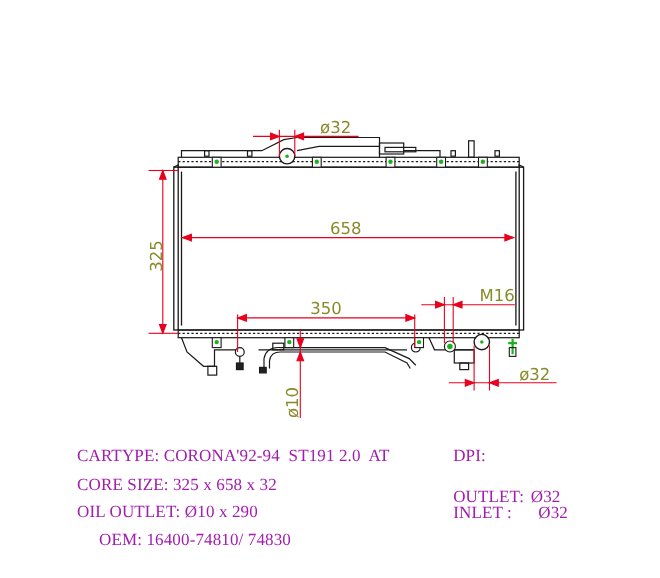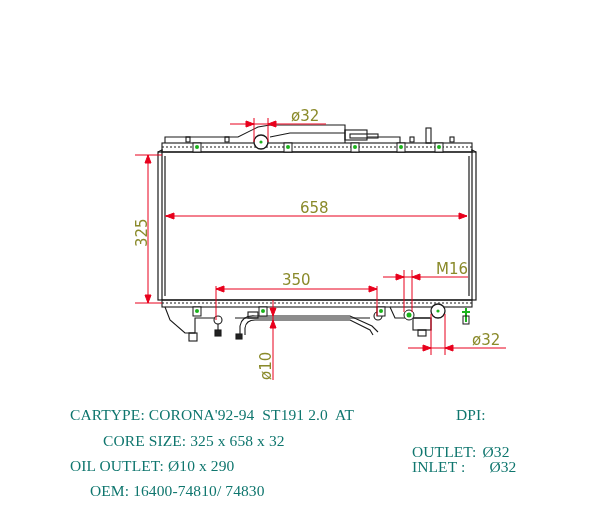--- a/index.html
+++ b/index.html
@@ -1,19 +1,19 @@
 <!DOCTYPE html>
 <html><head>
 <meta charset="utf-8">
 <style>
   html, body { margin: 0; padding: 0; background: #ffffff; }
   body { width: 600px; height: 525px; position: relative; overflow: hidden; font-family: "Liberation Serif", serif; }
   #drawing { position: absolute; left: 0; top: 0; width: 600px; height: 400px; }
   .dimtxt { font-family: "DejaVu Sans", sans-serif; font-size: 15px; fill: #8a8a2a; }
-  .spec { position: absolute; font-family: "Liberation Serif", serif; font-size: 15.5px; color: #0f766e; white-space: pre; letter-spacing: 0.1px; }
+  .spec { position: absolute; font-family: "Liberation Serif", serif; font-size: 15.5px; color: #a21caf; white-space: pre; letter-spacing: 0.1px; }
   .clipped { position: absolute; left: 70px; top: 518px; width: 150px; height: 7px; overflow: hidden; }
   .clipped span { display:block; font-family: "Liberation Serif", serif; font-size: 15px; color: #bbb; margin-top: -3px; white-space: pre; }
 </style>
 </head>
 <body>
 
 <svg id="drawing" viewBox="0 0 600 400" xmlns="http://www.w3.org/2000/svg">
 
   <g stroke="#1a1a1a" fill="none" stroke-width="1.2">
     <rect x="158" y="152" width="318" height="148"></rect>
@@ -145,23 +145,23 @@
   <text class="dimtxt" x="0" y="0" transform="translate(147,247) rotate(-90)">325</text>
   <text class="dimtxt" x="300" y="213">658</text>
   <text class="dimtxt" x="282" y="285">350</text>
   <text class="dimtxt" x="291" y="121">ø32</text>
   <text class="dimtxt" x="472" y="345">ø32</text>
   <text class="dimtxt" x="436" y="274">M16</text>
   <text class="dimtxt" x="0" y="0" transform="translate(271,380) rotate(-90)">ø10</text>
 </svg>
 
 <div class="spec" style="left:70px; top:406px;"><span>CARTYPE:</span> <span>CORONA'92-94  ST191 2.0  AT</span></div>
-<div class="spec" style="left:70px; top:432px;margin-left:33px;"><span>CORE SIZE:</span> <span>325 x 658 x 32</span></div>
+<div class="spec" style="left:70px; top:432px;"><span>CORE SIZE:</span> <span>325 x 658 x 32</span></div>
 <div class="spec" style="left:70px; top:457px;"><span>OIL OUTLET:</span> <span>Ø10 x 290</span></div>
 <div class="spec" style="left:70px; top:482px;margin-left:20px;"><span>OEM:</span> <span>16400-74810/ 74830</span></div>
 
-<div class="spec" style="left:412px; top:406px;margin-left:44px;"><span>DPI:</span></div>
+<div class="spec" style="left:412px; top:406px;"><span>DPI:</span></div>
 <div class="spec" style="left:412px; top:432px;margin-top:26px;"><span>INLET :</span><span style="display:inline-block;width:24px"></span><span>Ø32</span></div>
 <div class="spec" style="left:412px; top:443px;"><span>OUTLET:</span><span style="display:inline-block;width:6px"></span><span>Ø32</span></div>
 
 <div class="clipped">
     <span>​</span>
   </div>
 
 </body></html>

